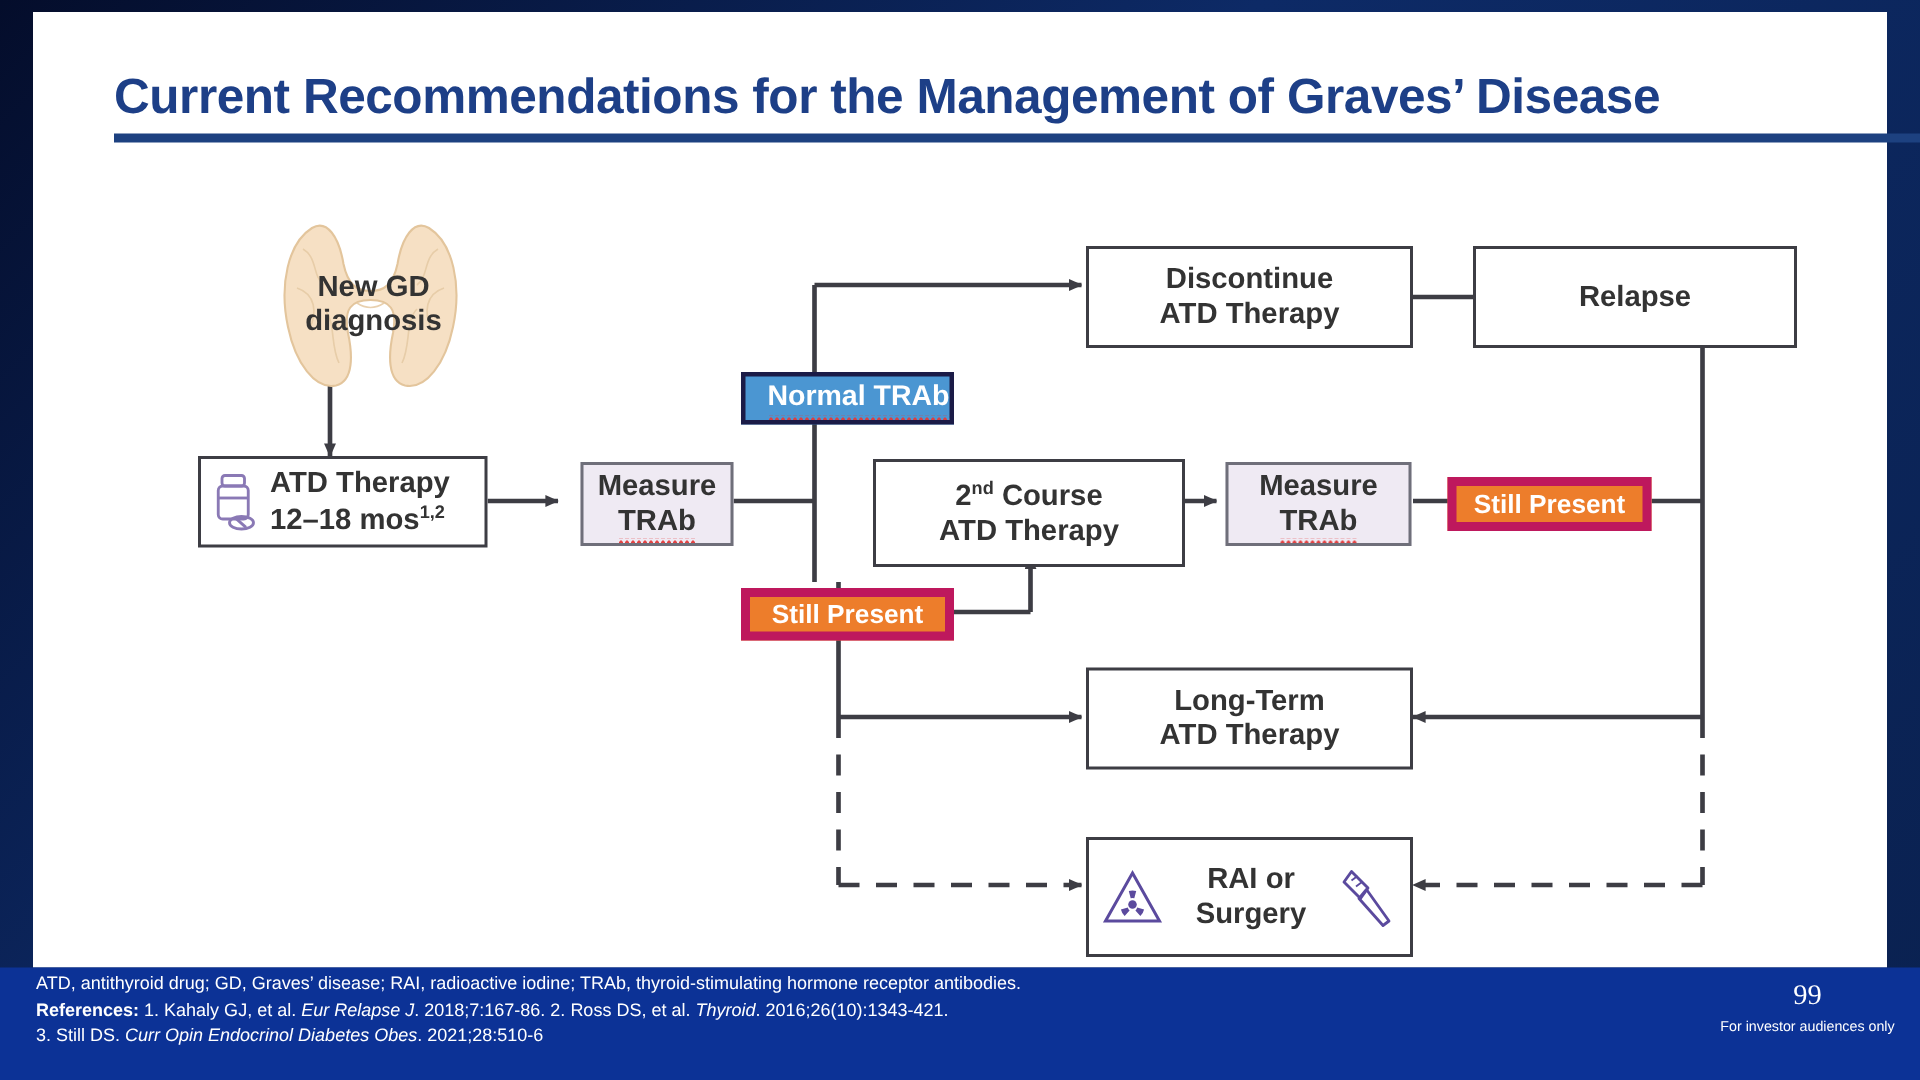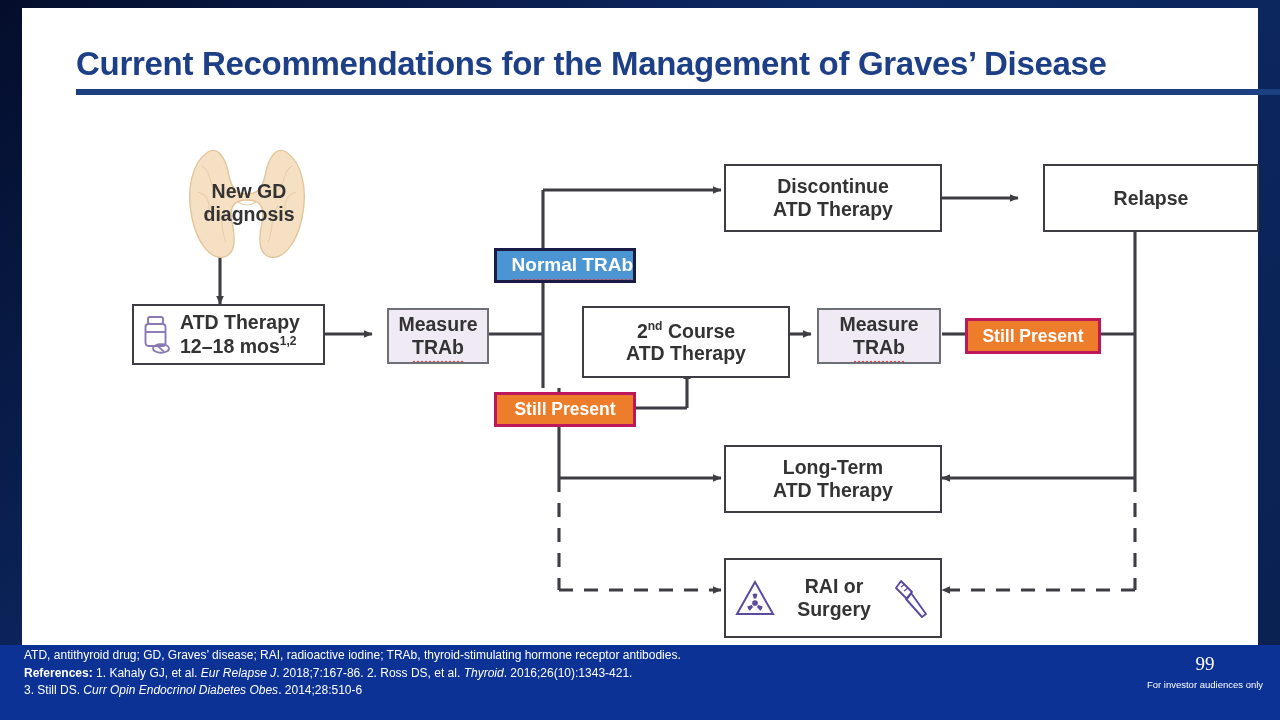--- a/index.html
+++ b/index.html
@@ -31,21 +31,21 @@
     display:flex;align-items:center;justify-content:center;
     text-align:center;color:#333333;font-weight:bold;line-height:1.17;
   }
   .nb{border:2.4px solid #3d3d44;background:#ffffff;font-size:19.5px;}
   .lav{border:2.4px solid #6f6f7a;background:#efeaf3;font-size:19.5px;}
   .blue{
     border:3px solid #1b1b47;background:#4b96d2;color:#ffffff;
     font-size:19px;
   }
   .orange{
-    border:3px solid #be185d;background:#ed7d2b;color:#ffffff;
+    border:6px solid #be185d;background:#ed7d2b;color:#ffffff;
     font-size:17.5px;
   }
   .node sup{font-size:.62em;font-weight:bold;vertical-align:super;}
   .with-icon{justify-content:flex-start;padding-left:8px;}
   .txtwrap{flex:1;}
   .squig{
     position:relative;display:inline-block;
   }
   .squig::after{
     content:"";position:absolute;left:0;right:0;bottom:-3px;height:3px;
@@ -196,21 +196,21 @@
         <span>Still Present</span>
       </div>
 
       <div class="node nb" style="left:702px;top:156px;width:218px;height:68px;">
         <div>
           <div>Discontinue</div>
           <div>ATD Therapy</div>
         </div>
       </div>
 
-      <div class="node nb" style="left:1021px;top:156px;width:216px;height:68px;">
+      <div class="node nb" style="left:960px;top:156px;width:216px;height:68px;">
         <span>Relapse</span>
       </div>
 
       <div class="node nb" style="left:560px;top:298px;width:208px;height:72px;">
         <div>
           <div><span>2</span><sup>nd</sup><span> Course</span></div>
           <div>ATD Therapy</div>
         </div>
       </div>
 
@@ -258,18 +258,18 @@
         </svg>
       </div>
 
     </div>
   </div>
 
   <div id="footer">
     <div id="footer-text">
       <div>ATD, antithyroid drug; GD, Graves’ disease; RAI, radioactive iodine; TRAb, thyroid-stimulating hormone receptor antibodies.</div>
       <div><b>References:</b><span> </span><span>1. </span><span>Kahaly GJ, et al. </span><i>Eur Relapse J</i><span>. 2018;7:167-86. </span><span>2. </span><span>Ross DS, et al. </span><i>Thyroid</i><span>. 2016;26(10):1343-421.</span></div>
-      <div><span>3. </span><span>Still DS. </span><i>Curr Opin Endocrinol Diabetes Obes</i><span>. 2014;28:510-6</span></div>
+      <div><span>3. </span><span>Still DS. </span><i>Curr Opin Endocrinol Diabetes Obes</i><span>. 2021;28:510-6</span></div>
     </div>
     <div id="slide-number">99</div>
     <div id="audience-note">For investor audiences only</div>
   </div>
 </div>
 
 </body></html>

